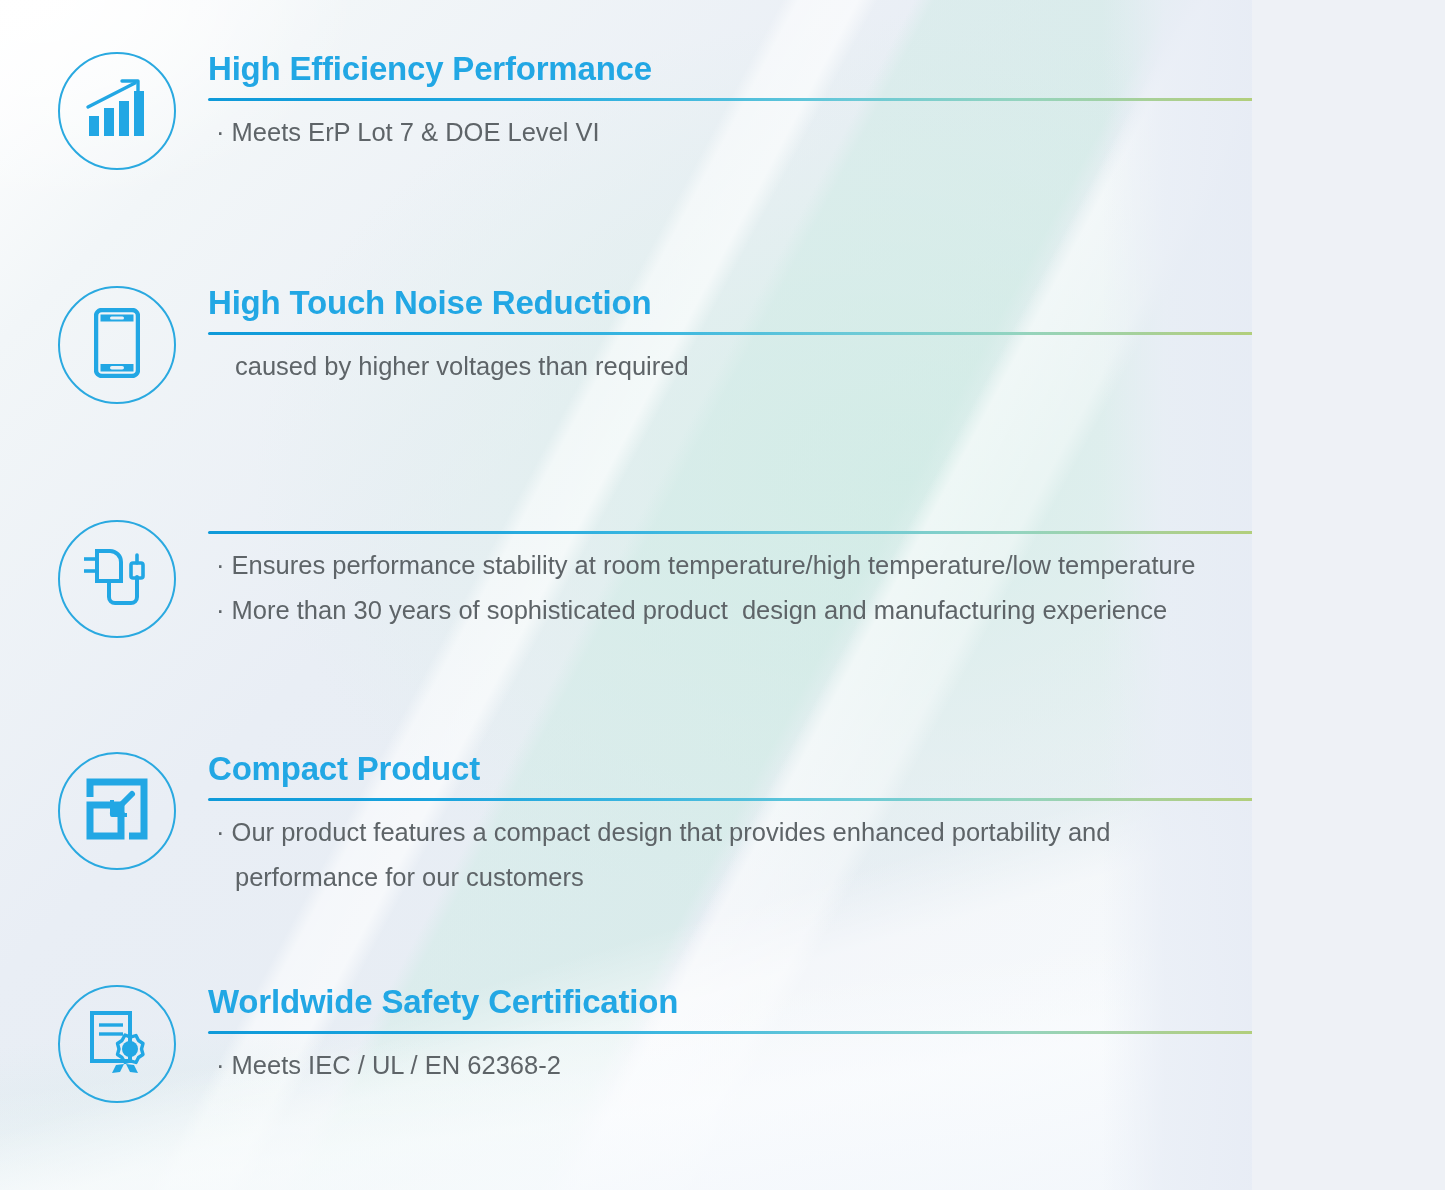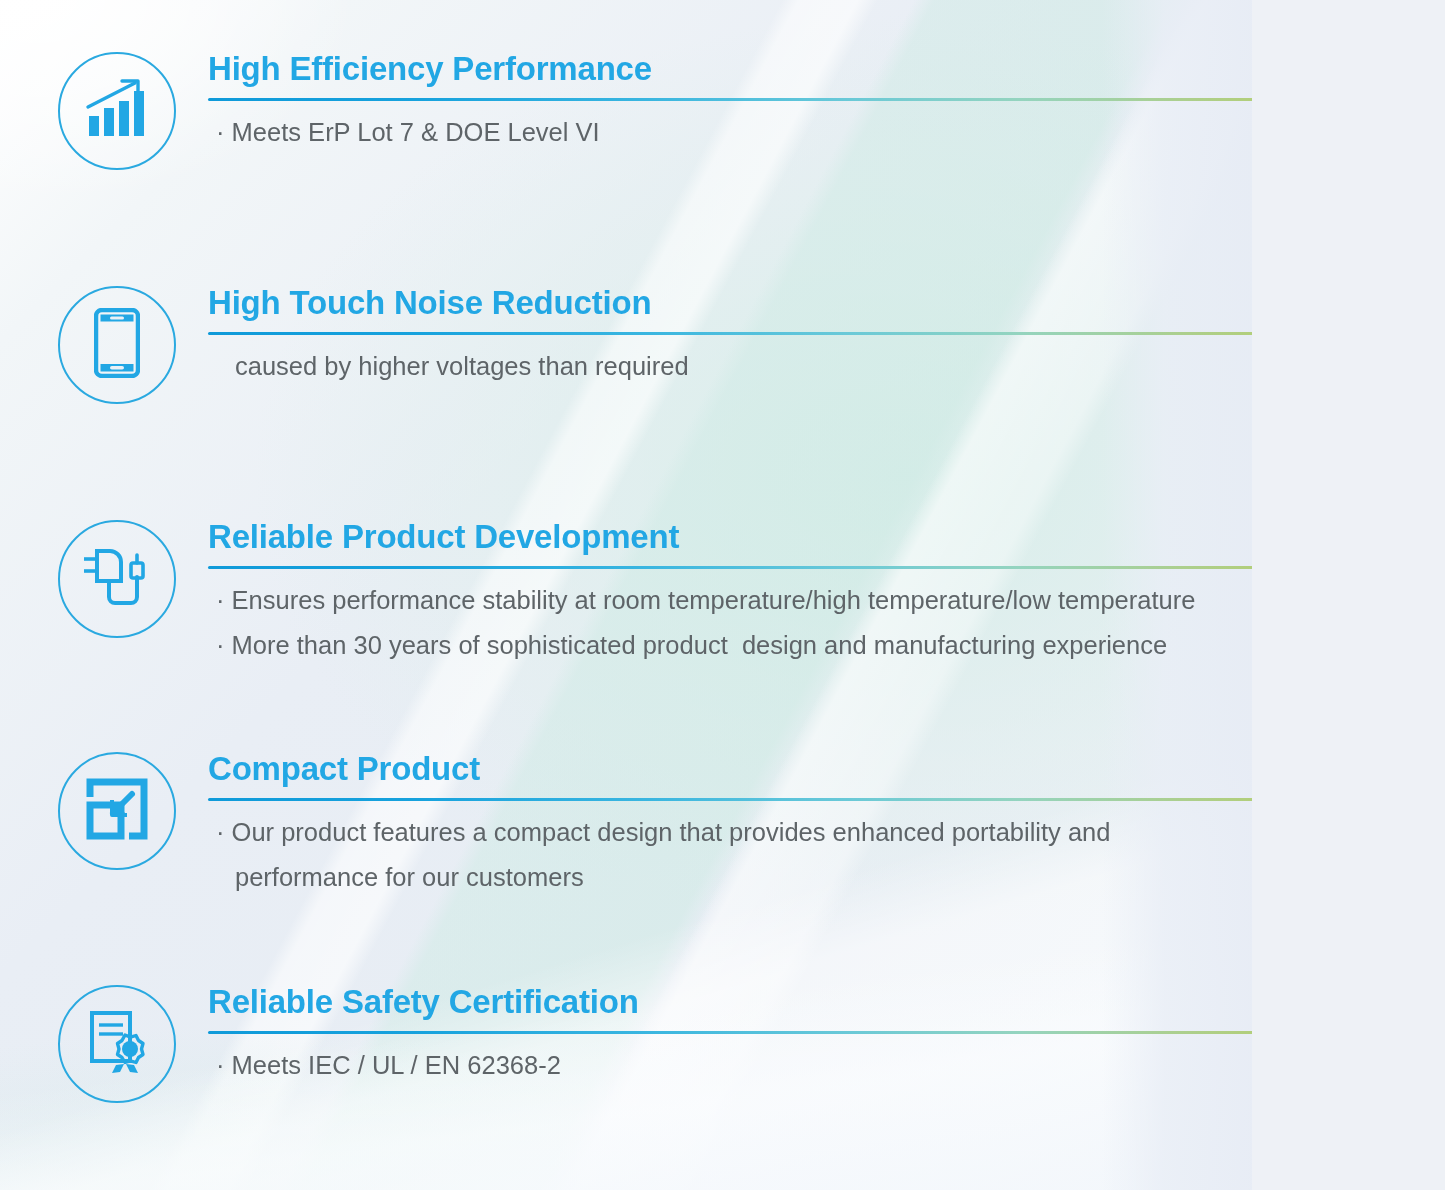--- a/index.html
+++ b/index.html
@@ -215,21 +215,20 @@
             <line x1="5" y1="14" x2="18" y2="14" stroke="#22a7e4" stroke-width="3.6"></line>
             <line x1="5" y1="26" x2="18" y2="26" stroke="#22a7e4" stroke-width="3.6"></line>
             <path d="M30 36 L30 52 A6 6 0 0 0 36 58 L52 58 A6 6 0 0 0 58 52 L58 32" fill="none" stroke="#22a7e4" stroke-width="4" stroke-linecap="round"></path>
             <rect x="52" y="18" width="12" height="15" rx="2" fill="none" stroke="#22a7e4" stroke-width="3.6"></rect>
             <line x1="58" y1="10" x2="58" y2="18" stroke="#22a7e4" stroke-width="3.6" stroke-linecap="round"></line>
           </svg>
         </span>
       </div>
     </div>
     <div class="feature-body" style="left:208px; top:520px; width:1158px;">
-      <h2 class="feature-title">Reliable Product Development</h2>
       <div class="divider"></div>
       <div class="bullets">
         <p class="bullet-line"><span class="dot">·</span> <span>Ensures performance stability at room temperature/high temperature/low temperature</span></p>
         <p class="bullet-line"><span class="dot">·</span> <span>More than 30 years of sophisticated product  design and manufacturing experience</span></p>
       </div>
     </div>
 
     <div class="icon-wrap" style="left:56px; top:750px;">
       <div class="icon-circle">
         <span>
@@ -260,21 +259,21 @@
             <line x1="13" y1="25" x2="37" y2="25" stroke="#22a7e4" stroke-width="3.4"></line>
             <path d="M30 56 L26 64 L34 63 L38 55 Z" fill="#22a7e4"></path>
             <path d="M48 56 L52 64 L44 63 L40 55 Z" fill="#22a7e4"></path>
             <path d="M39 26 L44.5 28.2 L50 26.5 L52.5 31.5 L57 34.5 L55.5 40 L57 45.5 L52.5 48.5 L50 53.5 L44.5 51.8 L39 53.5 L36 48.5 L31.5 45.5 L33 40 L31.5 34.5 L36 31.5 Z" fill="none" stroke="#22a7e4" stroke-width="3.4" stroke-linejoin="round"></path>
             <circle cx="44" cy="40" r="8" fill="#22a7e4"></circle>
           </svg>
         </span>
       </div>
     </div>
     <div class="feature-body" style="left:208px; top:985px; width:1158px;">
-      <h2 class="feature-title">Reliable Safety Certification</h2>
+      <h2 class="feature-title">Worldwide Safety Certification</h2>
       <div class="divider"></div>
       <div class="bullets">
         <p class="bullet-line"><span class="dot">·</span> <span>Meets IEC / UL / EN 62368-2</span></p>
       </div>
     </div>
 
   </div>
 </div>
 
 </body></html>

